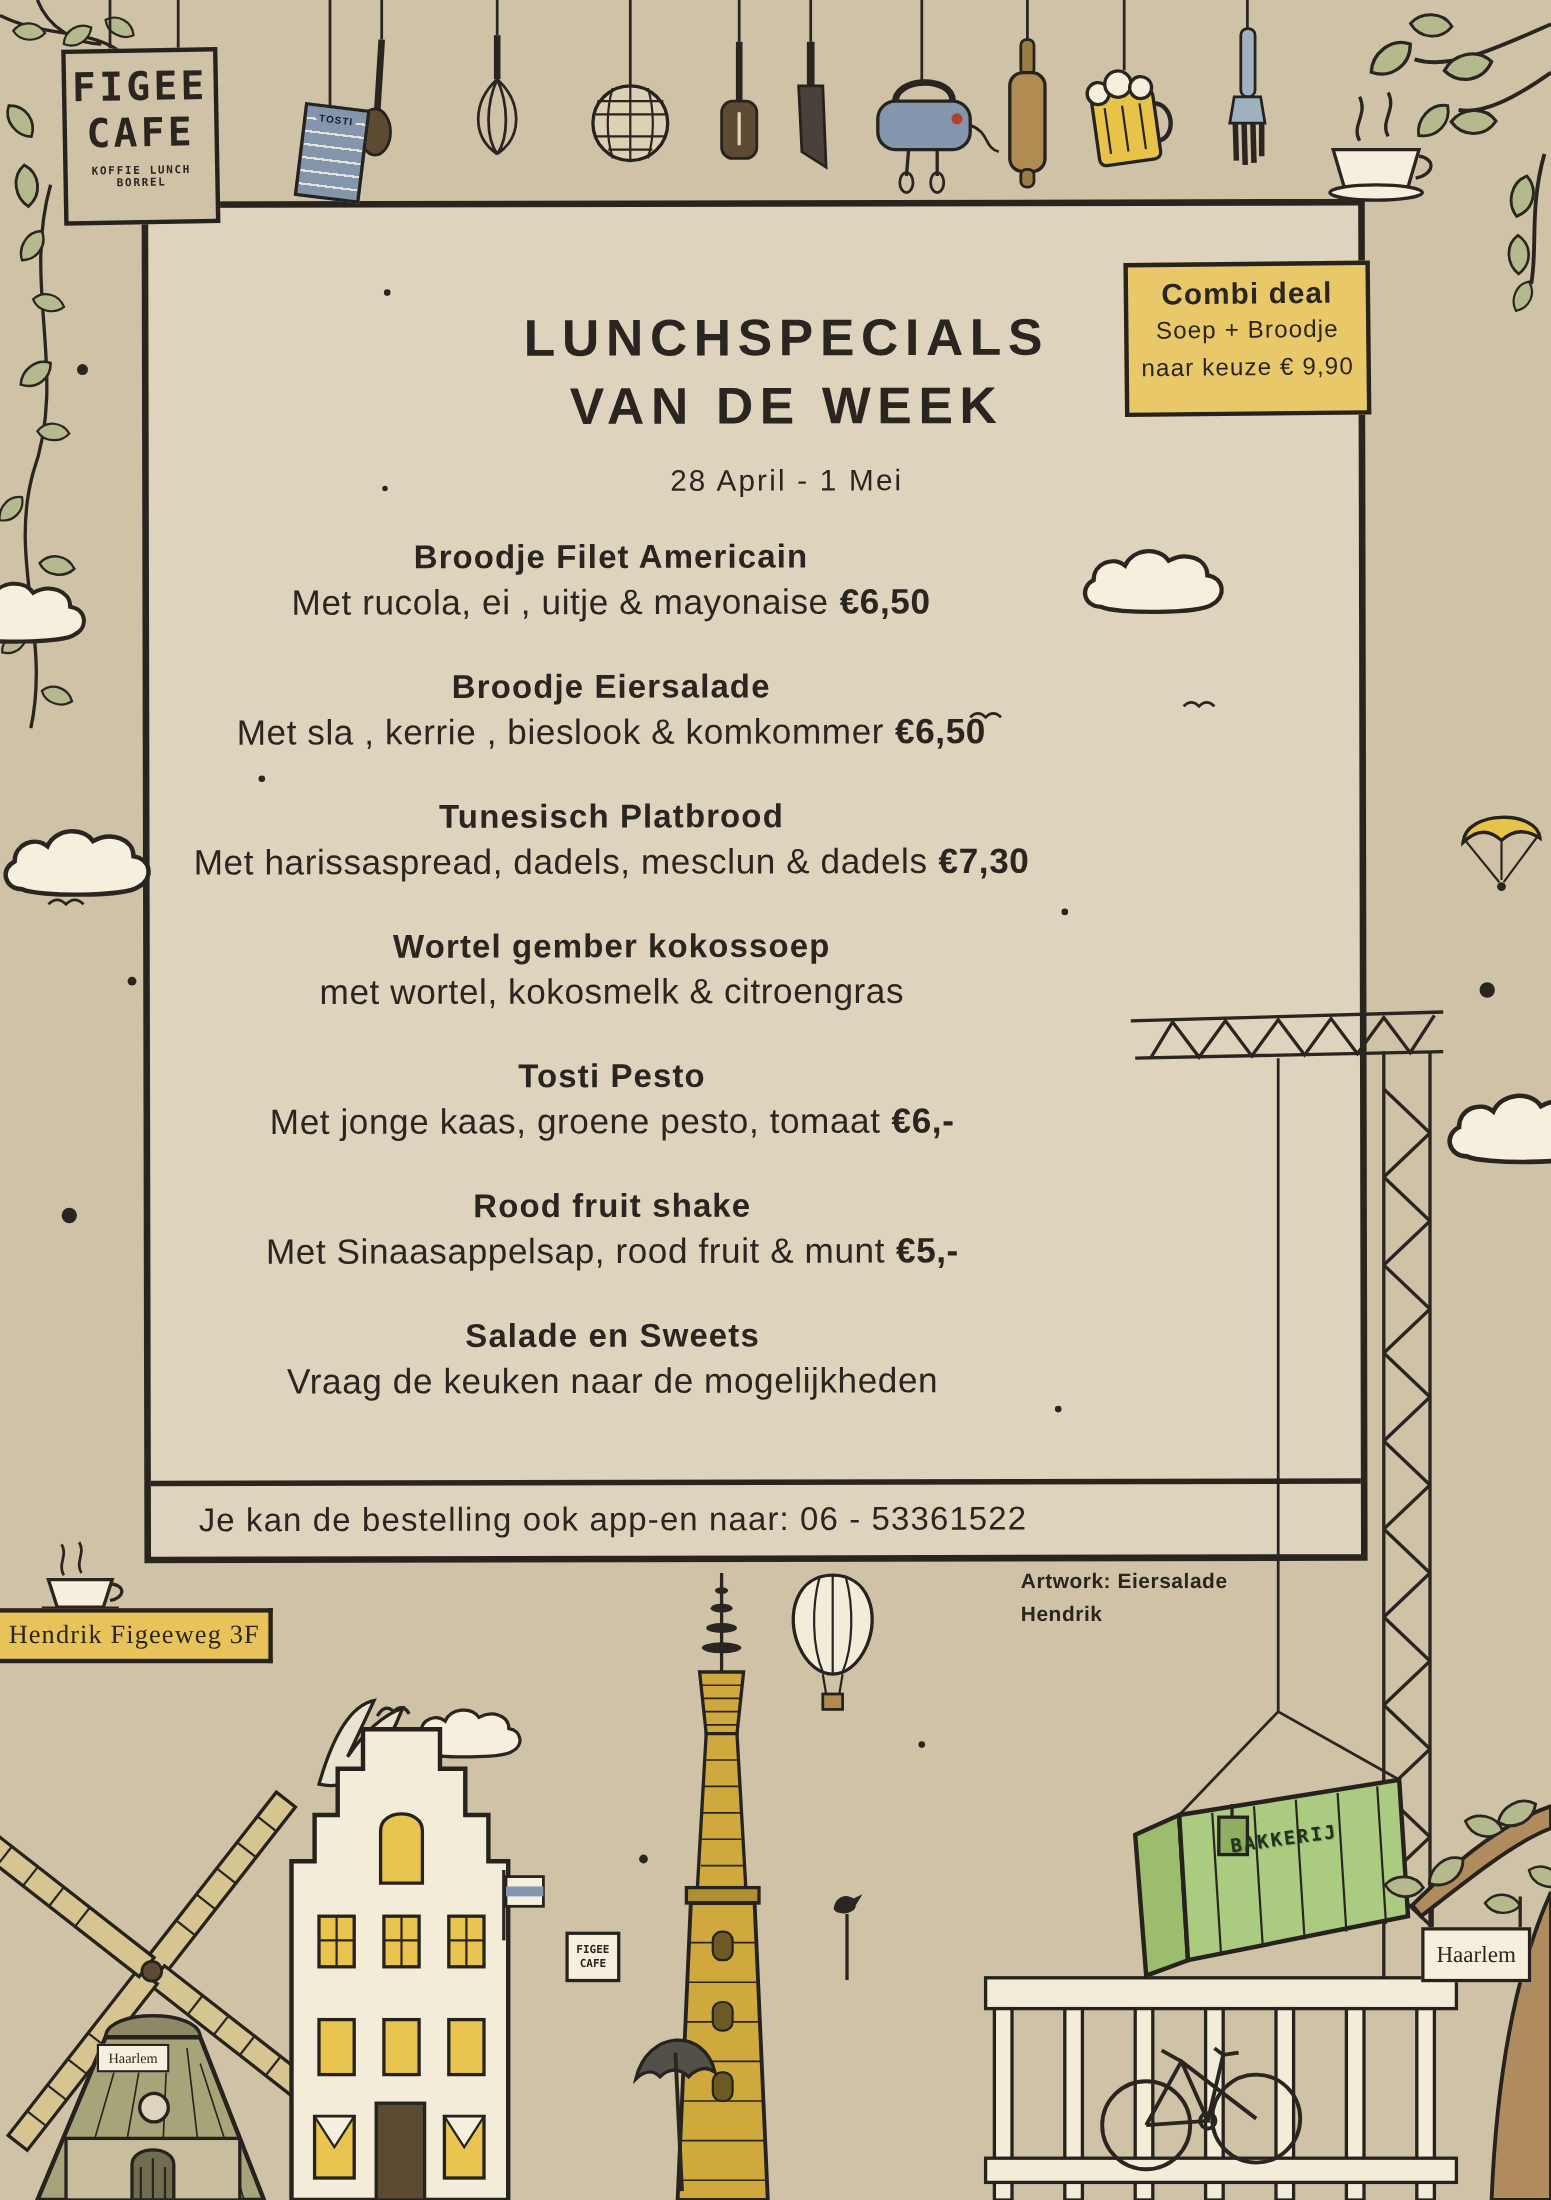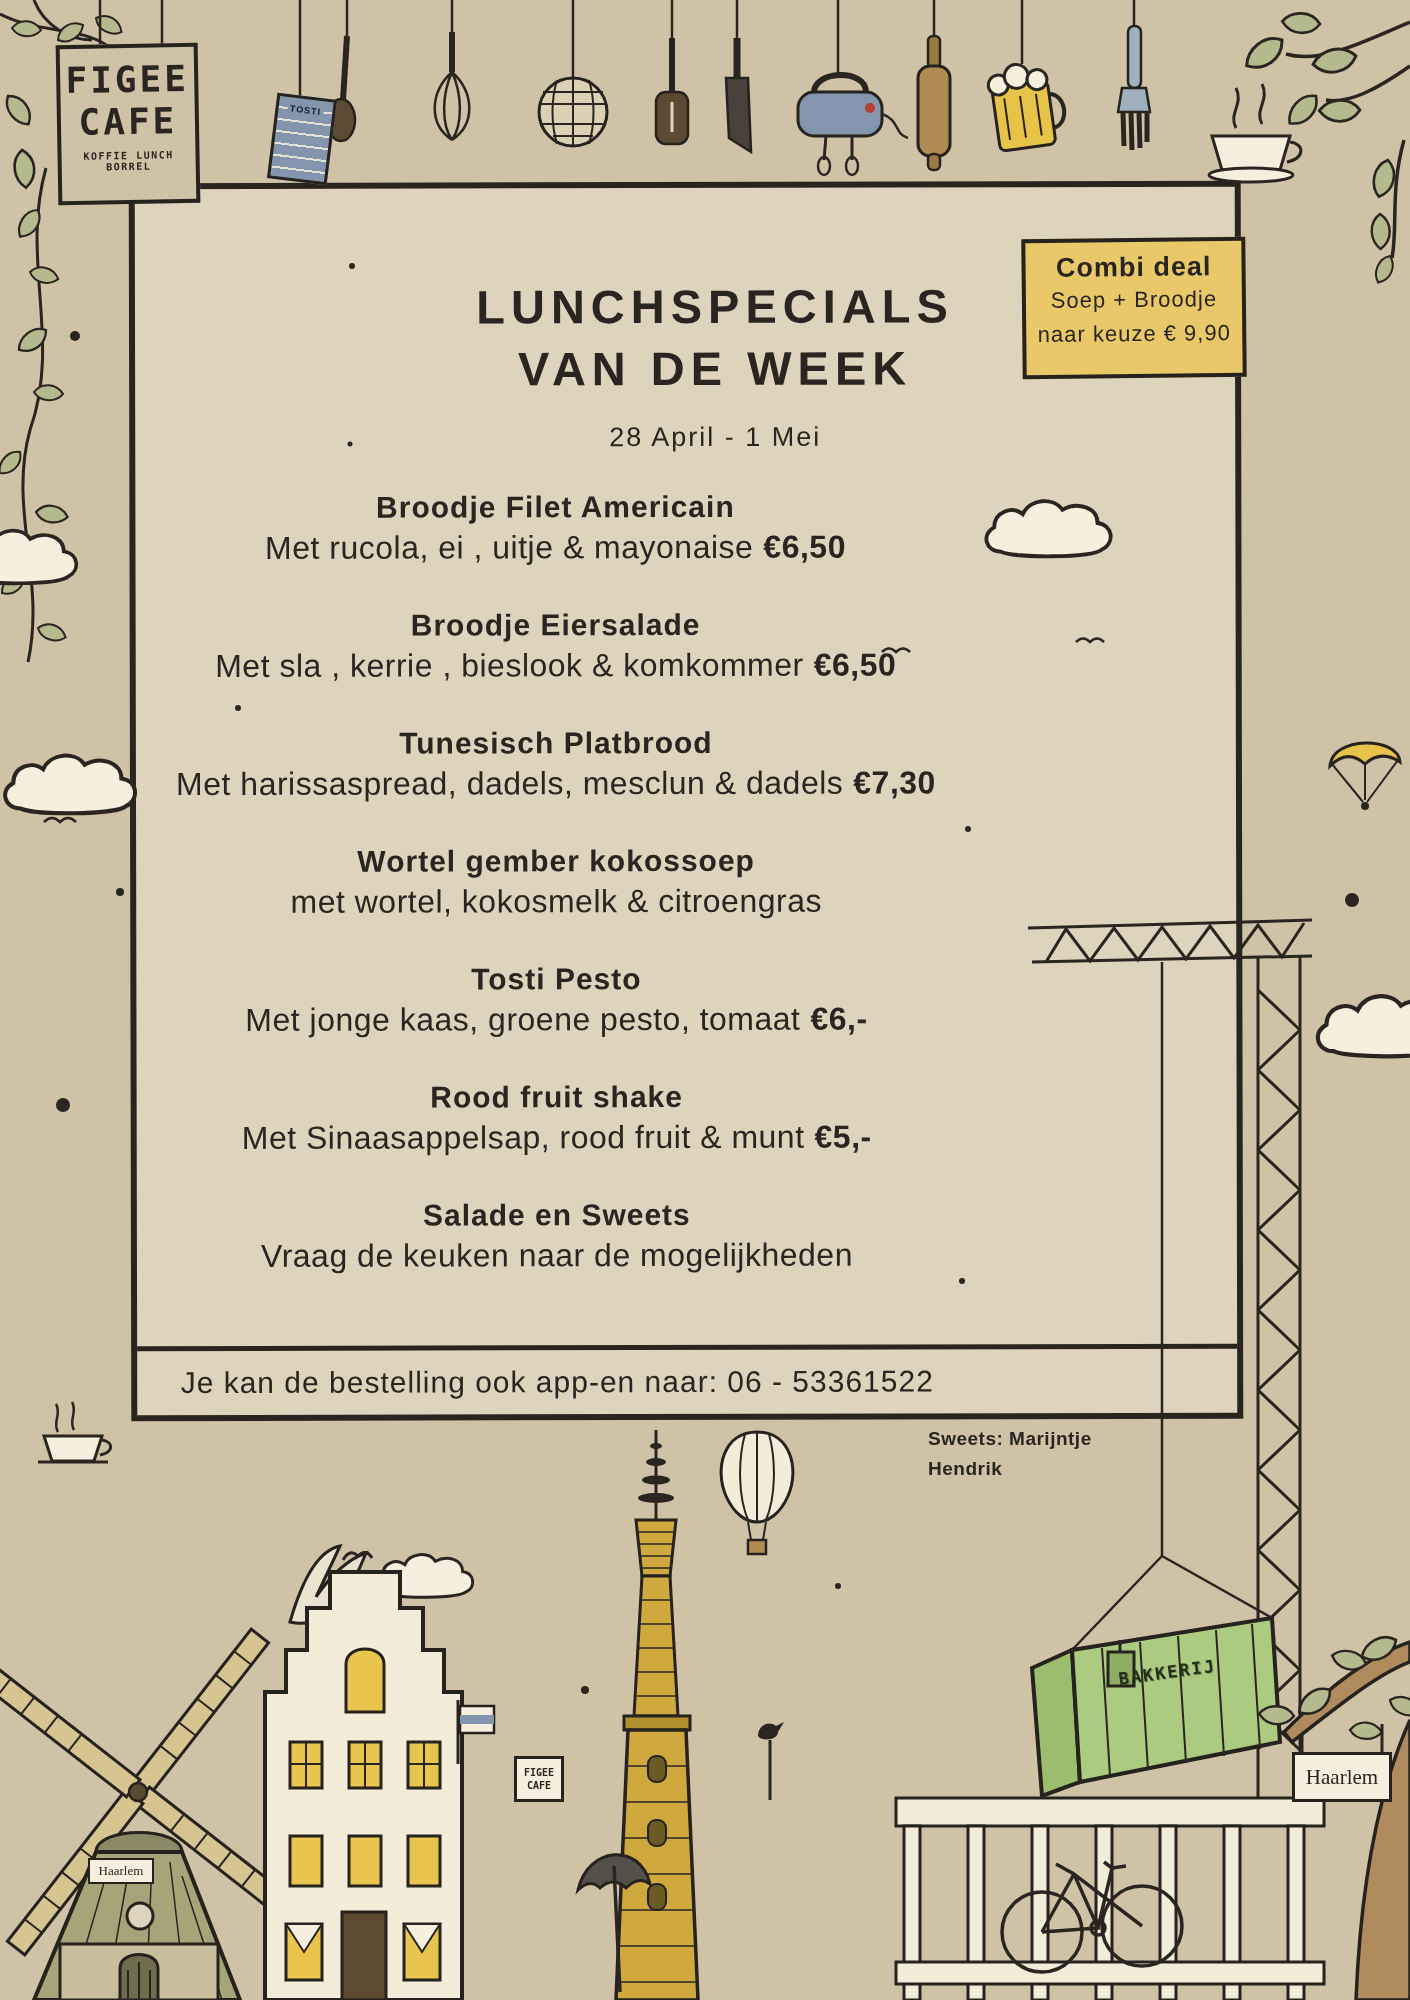--- a/index.html
+++ b/index.html
@@ -448,24 +448,25 @@
     <div class="logo-sub">KOFFIE LUNCH BORREL</div>
   </div>
 
   <div class="combi">
     <div class="combi-title">Combi deal</div>
     <div class="combi-line">Soep + Broodje</div>
     <div class="combi-line">naar keuze € 9,90</div>
   </div>
 
   <div class="artwork">
-    <div>Sweets: Marijntje</div>
+    <div>Artwork: Eiersalade</div>
     <div>Hendrik</div>
   </div>
 
+  <div class="address-sign">Hendrik Figeeweg 3F</div>
 
   <div class="tosti-pad">
     <span>TOSTI</span>
   </div>
 
   <div class="haarlem-tree">Haarlem</div>
   <div class="haarlem-windmill">Haarlem</div>
 
   <div class="mini-figee">
     <div>FIGEE</div>

